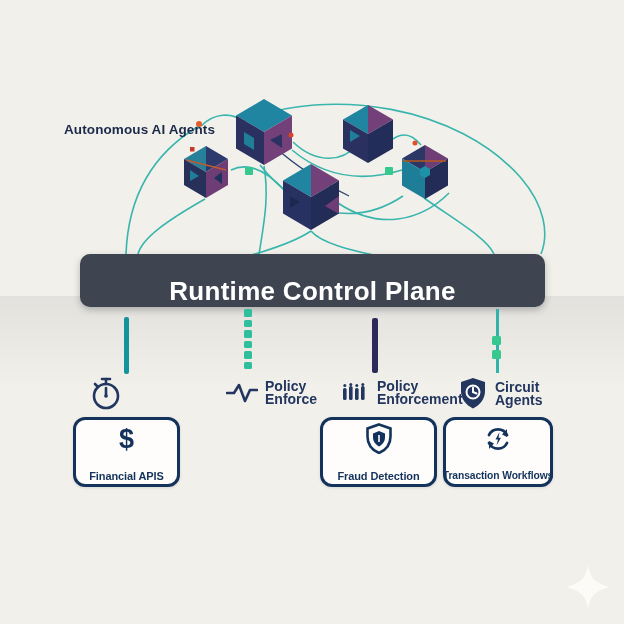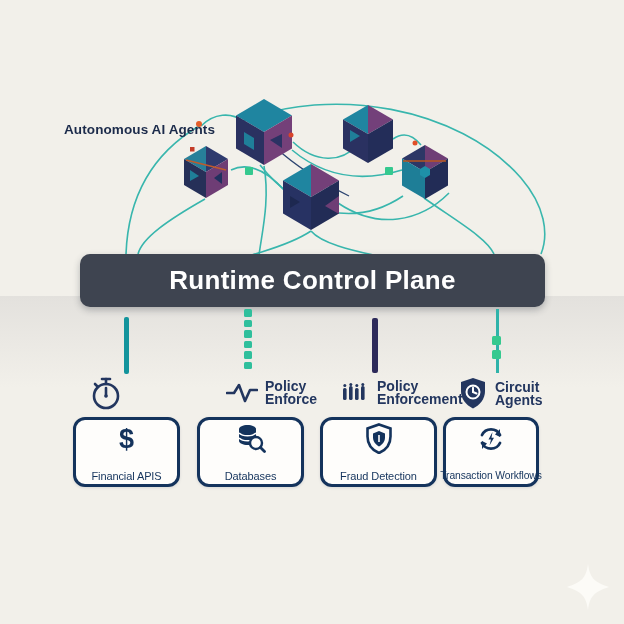--- a/index.html
+++ b/index.html
@@ -4,40 +4,40 @@
 <style>
   html,body{margin:0;padding:0;}
   body{width:624px;height:624px;overflow:hidden;font-family:"Liberation Sans",sans-serif;}
   .stage{position:relative;width:624px;height:624px;background:#f2f0ea;padding-left:20px;}
   .grad-band{position:absolute;left:0;top:296px;width:624px;height:108px;
     background:linear-gradient(180deg,#e3e1dd 0%,rgba(242,240,234,0) 85%);}
   .network{position:absolute;left:0;top:0;}
   .agents-label{position:absolute;left:64px;top:122px;font-size:13.5px;font-weight:bold;
     color:#1b2a4a;letter-spacing:.1px;}
   .control-bar{position:absolute;left:80px;top:254px;width:465px;height:53px;
-    background:#3e4450;border-radius:10px;display:flex;align-items:center;justify-content:center;
+    background:#3e4450;border-radius:10px;display:flex;align-items:flex-end;justify-content:center;
     box-shadow:0 3px 7px rgba(40,45,55,.30);}
   .control-bar span{color:#ffffff;font-size:26px;font-weight:bold;letter-spacing:.3px;}
   .conn{position:absolute;}
   .conn-solid-teal{left:124px;top:317px;width:5px;height:57px;background:#13949c;border-radius:2px;}
   .conn-dash{left:244px;top:309px;display:flex;flex-direction:column;gap:3px;}
   .conn-dash i{width:7.5px;height:7.5px;background:#2fbf9c;border-radius:1.5px;}
   .conn-solid-indigo{left:372px;top:318px;width:6px;height:55px;background:#2d2a5a;border-radius:2px;}
   .conn-thin{left:496px;top:309px;width:2.5px;height:64px;background:#2fb3aa;}
   .conn-sq{position:absolute;width:9px;height:9px;background:#35c98f;border-radius:1.5px;}
   .ctl{position:absolute;display:flex;align-items:center;gap:7px;}
   .ctl-text{display:flex;flex-direction:column;line-height:13px;}
   .ctl-label{font-size:14px;font-weight:bold;color:#23365f;}
   .ctl-label.orange{color:#e87425;font-size:12.5px;}
   .sysbox{position:absolute;top:417px;height:70px;background:#fefdfb;border:3px solid #14335c;
     border-radius:12px;box-sizing:border-box;display:flex;flex-direction:column;
     align-items:center;justify-content:center;box-shadow:0 1px 3px rgba(25,40,70,.12);}
   .sysicon{height:32px;display:flex;align-items:center;justify-content:center;}
   .dollar{font-size:27px;font-weight:bold;color:#14335c;line-height:28px;}
-  .syslabel{font-size:11px;font-weight:normal;color:#14335c;margin-top:15px;letter-spacing:-.1px;
+  .syslabel{font-size:11px;font-weight:bold;color:#14335c;margin-top:15px;letter-spacing:-.1px;
     white-space:nowrap;}
   .sparkle{position:absolute;left:563px;top:562px;}
 </style>
 </head>
 <body>
 
 <div class="stage">
 
   <div class="grad-band"></div>
 
@@ -189,45 +189,33 @@
     </div>
   </div>
 
   <div class="sysbox" style="left:73px;width:107px;">
     <div class="sysicon">
         <span class="dollar">$</span>
       </div>
     <div class="syslabel">Financial APIS</div>
   </div>
 
-  <div class="sysbox" style="left:197px;width:107px;">
-    <div class="sysicon">
-      <svg width="30" height="30" viewBox="0 0 30 30">
-        <path d="M3 5 C3 2.8 7 1 11.5 1 C16 1 20 2.8 20 5 V17 C20 19.2 16 21 11.5 21 C7 21 3 19.2 3 17 Z" fill="#14335c"></path>
-        <path d="M3 9 C5 11 9 11.8 11.5 11.8 C14 11.8 18 11 20 9" stroke="#ffffff" stroke-width="1.6" fill="none"></path>
-        <path d="M3 14 C5 16 9 16.8 11.5 16.8 C14 16.8 18 16 20 14" stroke="#ffffff" stroke-width="1.6" fill="none"></path>
-        <circle cx="20" cy="19" r="6" fill="#fefdfb" stroke="#14335c" stroke-width="2.4"></circle>
-        <line x1="24.5" y1="23.5" x2="28.5" y2="27.5" stroke="#14335c" stroke-width="2.8" stroke-linecap="round"></line>
-      </svg>
-    </div>
-    <div class="syslabel">Databases</div>
-  </div>
 
   <div class="sysbox" style="left:320px;width:117px;">
     <div class="sysicon">
       <svg width="28" height="31" viewBox="0 0 28 31">
         <path d="M14 1.5 L25.5 5.5 V13.5 C25.5 21 21 27 14 30 C7 27 2.5 21 2.5 13.5 V5.5 Z" fill="none" stroke="#14335c" stroke-width="2.6"></path>
         <path d="M14 8 L20 10.5 V14.5 C20 18.5 17.5 21.5 14 23.5 C10.5 21.5 8 18.5 8 14.5 V10.5 Z" fill="#14335c"></path>
         <line x1="14" y1="12" x2="14" y2="19" stroke="#fefdfb" stroke-width="1.6"></line>
       </svg>
     </div>
     <div class="syslabel">Fraud Detection</div>
   </div>
 
-  <div class="sysbox" style="left:443px;width:96px;">
+  <div class="sysbox" style="left:443px;width:110px;">
     <div class="sysicon">
       <svg width="30" height="30" viewBox="0 0 30 30">
         <path d="M6 11 A10 10 0 0 1 24 11" fill="none" stroke="#14335c" stroke-width="2.8" stroke-linecap="round"></path>
         <path d="M24 19 A10 10 0 0 1 6 19" fill="none" stroke="#14335c" stroke-width="2.8" stroke-linecap="round"></path>
         <polygon points="24,5 24,13 19,10.5" fill="#14335c"></polygon>
         <polygon points="6,25 6,17 11,19.5" fill="#14335c"></polygon>
         <polygon points="16.5,8 12.5,15.5 15,15.5 13.5,21.5 18,13.8 15.5,13.8" fill="#14335c"></polygon>
       </svg>
     </div>
     <div class="syslabel" style="font-size:10.3px;">Transaction Workflows</div>

